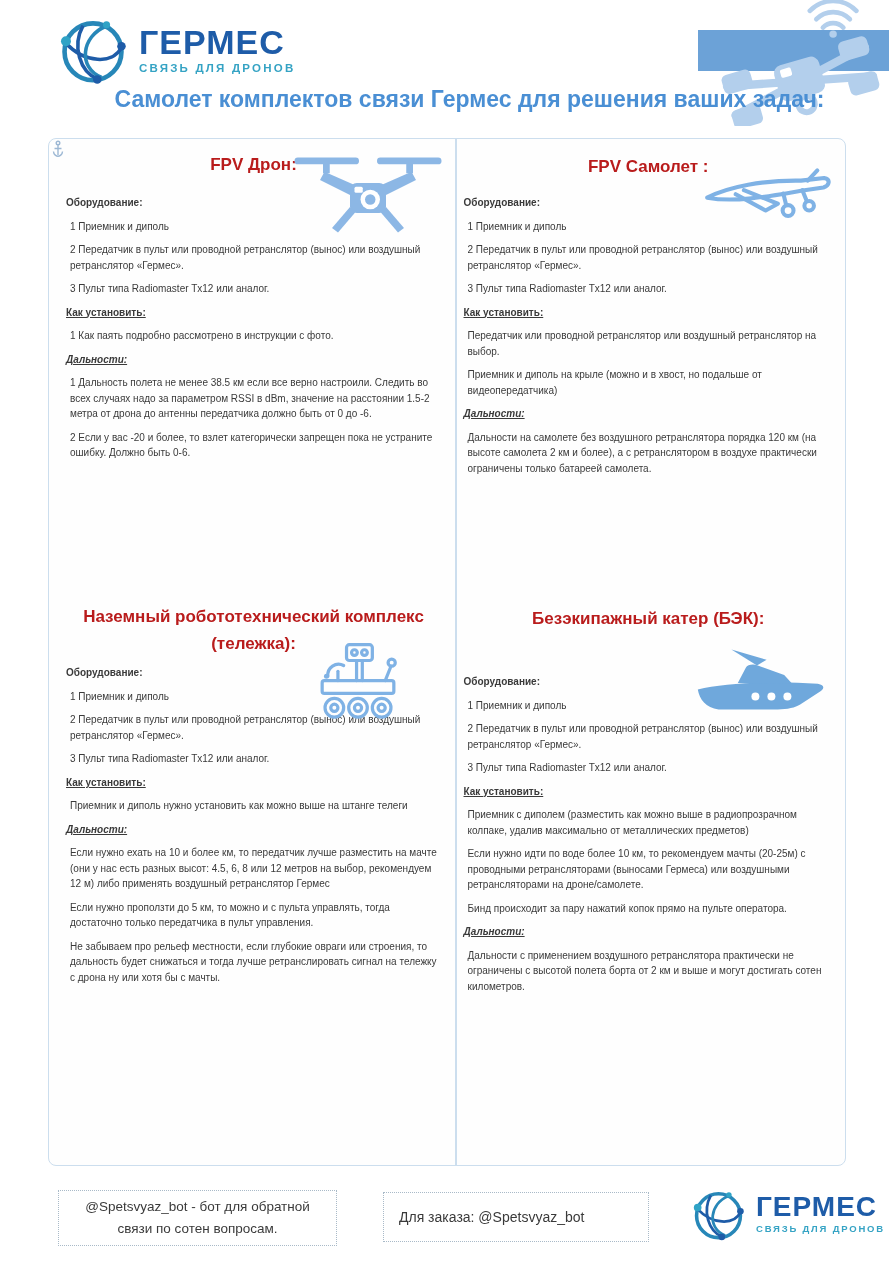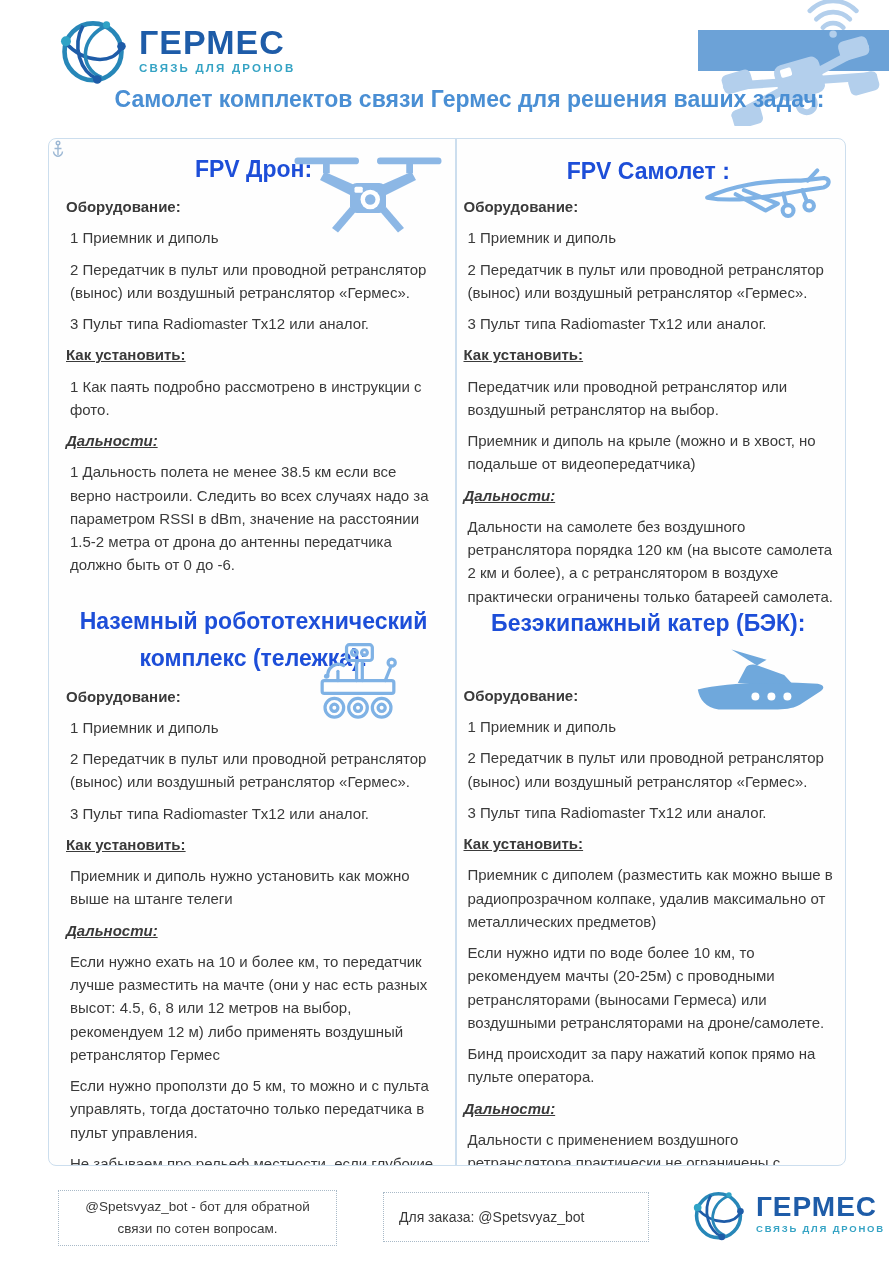--- a/index.html
+++ b/index.html
@@ -28,31 +28,31 @@
     background:#fefefe;
   }
   .anchor { position:absolute; left:52px; top:140px; width:12px; height:18px; z-index:3; }
   .col { position:relative; }
   .col-left  { width:406px; padding:10px 14px 0 17px; }
   .vdivider  { width:1.5px; background:#ccdeee; }
   .col-right { flex:1; padding:10px 12px 0 7px; }
   .sec { position:relative; }
   .sec.row1 { height:448px; }
   .sec-head { text-align:center; }
-  .sec-title { font-size:23px; font-weight:700; color:#1d4ed8; line-height:1.6; }
+  .sec-title { font-size:17px; font-weight:700; color:#b91c1c; line-height:1.6; }
   .sec-drone .sec-head { height:38px; padding-top:2px; }
   .sec-plane .sec-head { height:38px; padding-top:4px; }
   .sec-rover .sec-head { padding-top:6px; margin-bottom:4px; }
   .sec-boat  .sec-head { padding-top:8px; margin-bottom:42px; }
   .sec-icon { position:absolute; }
   .icon-quad  { top:4px;  right:-2px; width:150px; }
   .icon-plane { top:16px; right:-2px; width:136px; }
   .icon-rover { top:42px; right:40px; width:86px; }
   .icon-boat  { top:46px; right:4px;  width:136px; }
-  .blk { font-size:15px; line-height:1.55; margin:8px 0; }
+  .blk { font-size:10px; line-height:1.55; margin:8px 0; }
   .blk.p { padding-left:4px; }
   .blk.label   { font-weight:700; }
   .blk.install { font-weight:700; text-decoration:underline; }
   .blk.range   { font-weight:700; font-style:italic; text-decoration:underline; }
   
   .dotted { position:absolute; border:1.5px dotted #a9bac8; background:#fff; font-size:13.5px; color:#3a3a3a; }
   .feedback-box { left:58px; top:1190px; width:279px; height:56px;
     display:flex; align-items:center; justify-content:center; text-align:center;
     padding:4px 14px; line-height:1.6; }
   .order-box { left:383px; top:1192px; width:266px; height:50px;
@@ -141,20 +141,21 @@
         </svg>
         <div class="sec-blocks">
             <p class="blk label">Оборудование:</p>
             <p class="blk p">1 Приемник и диполь</p>
             <p class="blk p">2 Передатчик в пульт или проводной ретранслятор (вынос) или воздушный ретранслятор «Гермес».</p>
             <p class="blk p">3 Пульт типа Radiomaster Tx12 или аналог.</p>
             <p class="blk install">Как установить:</p>
             <p class="blk p">1 Как паять подробно рассмотрено в инструкции с фото.</p>
             <p class="blk range">Дальности:</p>
             <p class="blk p">1 Дальность полета не менее 38.5 км если все верно настроили. Следить во всех случаях надо за параметром RSSI в dBm, значение на расстоянии 1.5-2 метра от дрона до антенны передатчика должно быть от 0 до -6.</p>
+            <p class="blk p">2 Если у вас -20 и более, то взлет категорически запрещен пока не устраните ошибку. Должно быть 0-6.</p>
           </div>
       </section>
 
       <section class="sec sec-rover">
         <div class="sec-head">
           <h2 class="sec-title">Наземный робототехнический комплекс (тележка):</h2>
         </div>
         <svg class="sec-icon icon-rover" viewBox="0 0 120 120">
           <g stroke="#7fb2e5" stroke-width="4.5" fill="none" stroke-linecap="round" stroke-linejoin="round">
             <rect x="44" y="8" width="36" height="22" rx="4"></rect>

